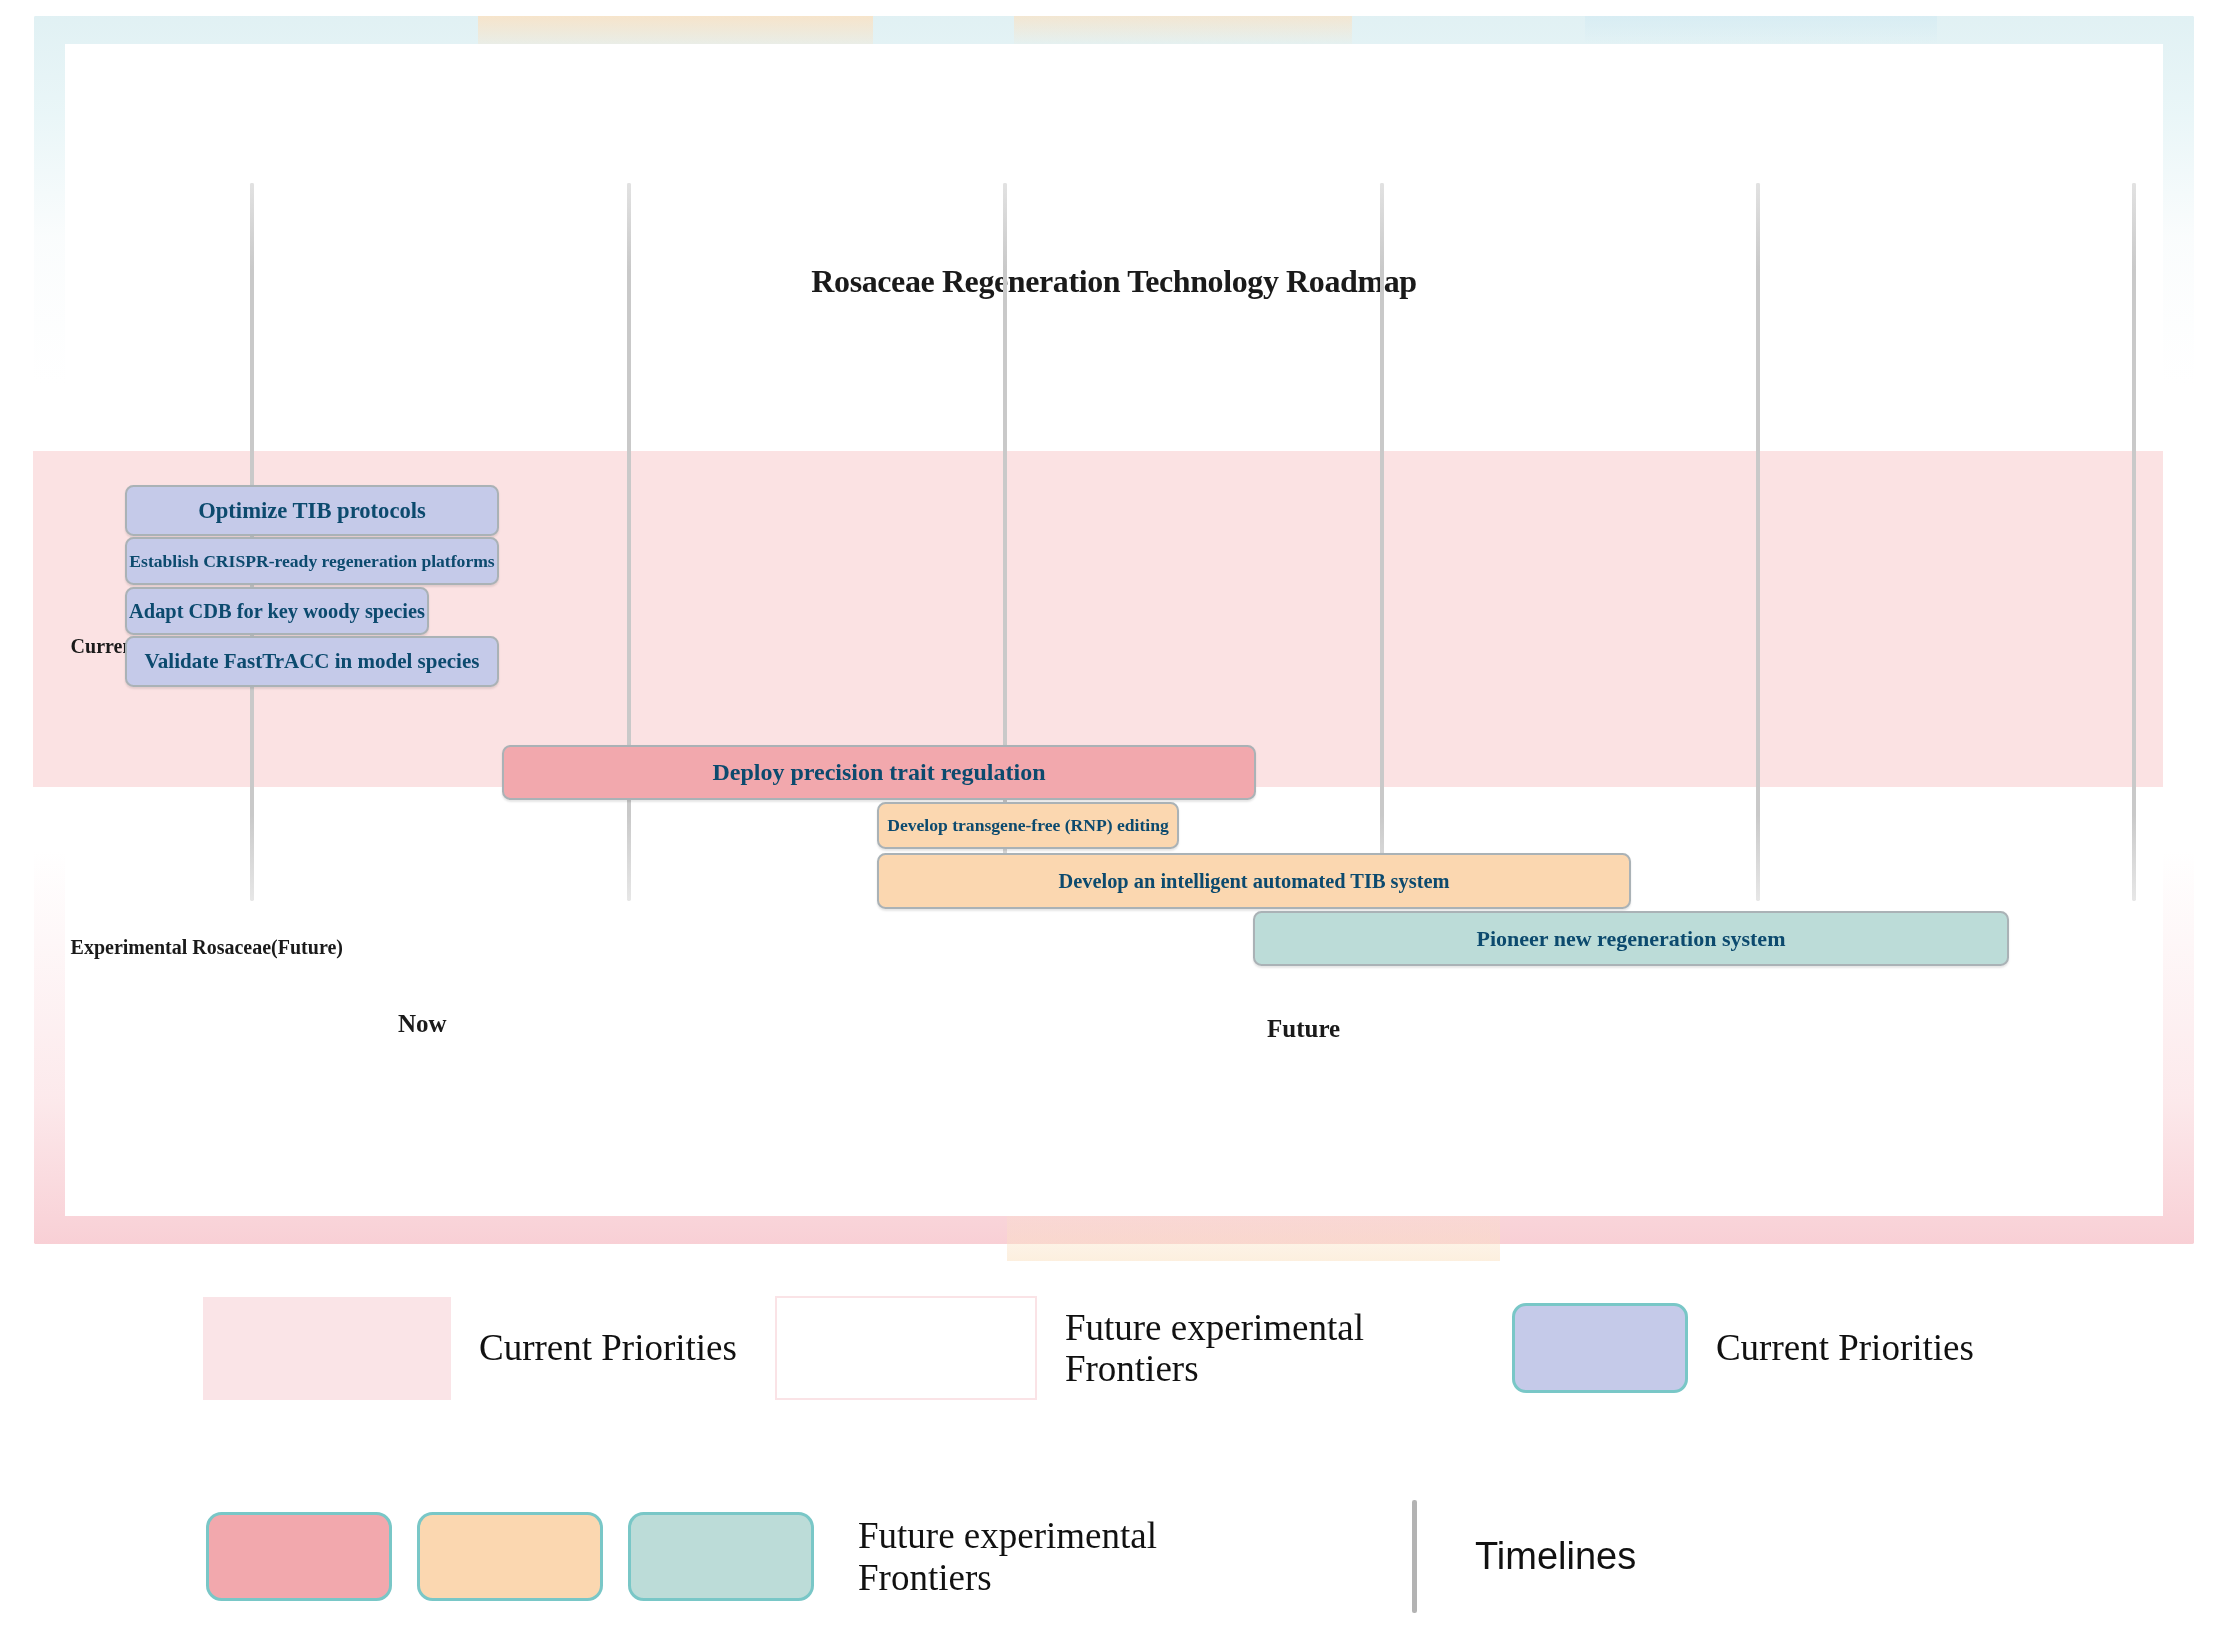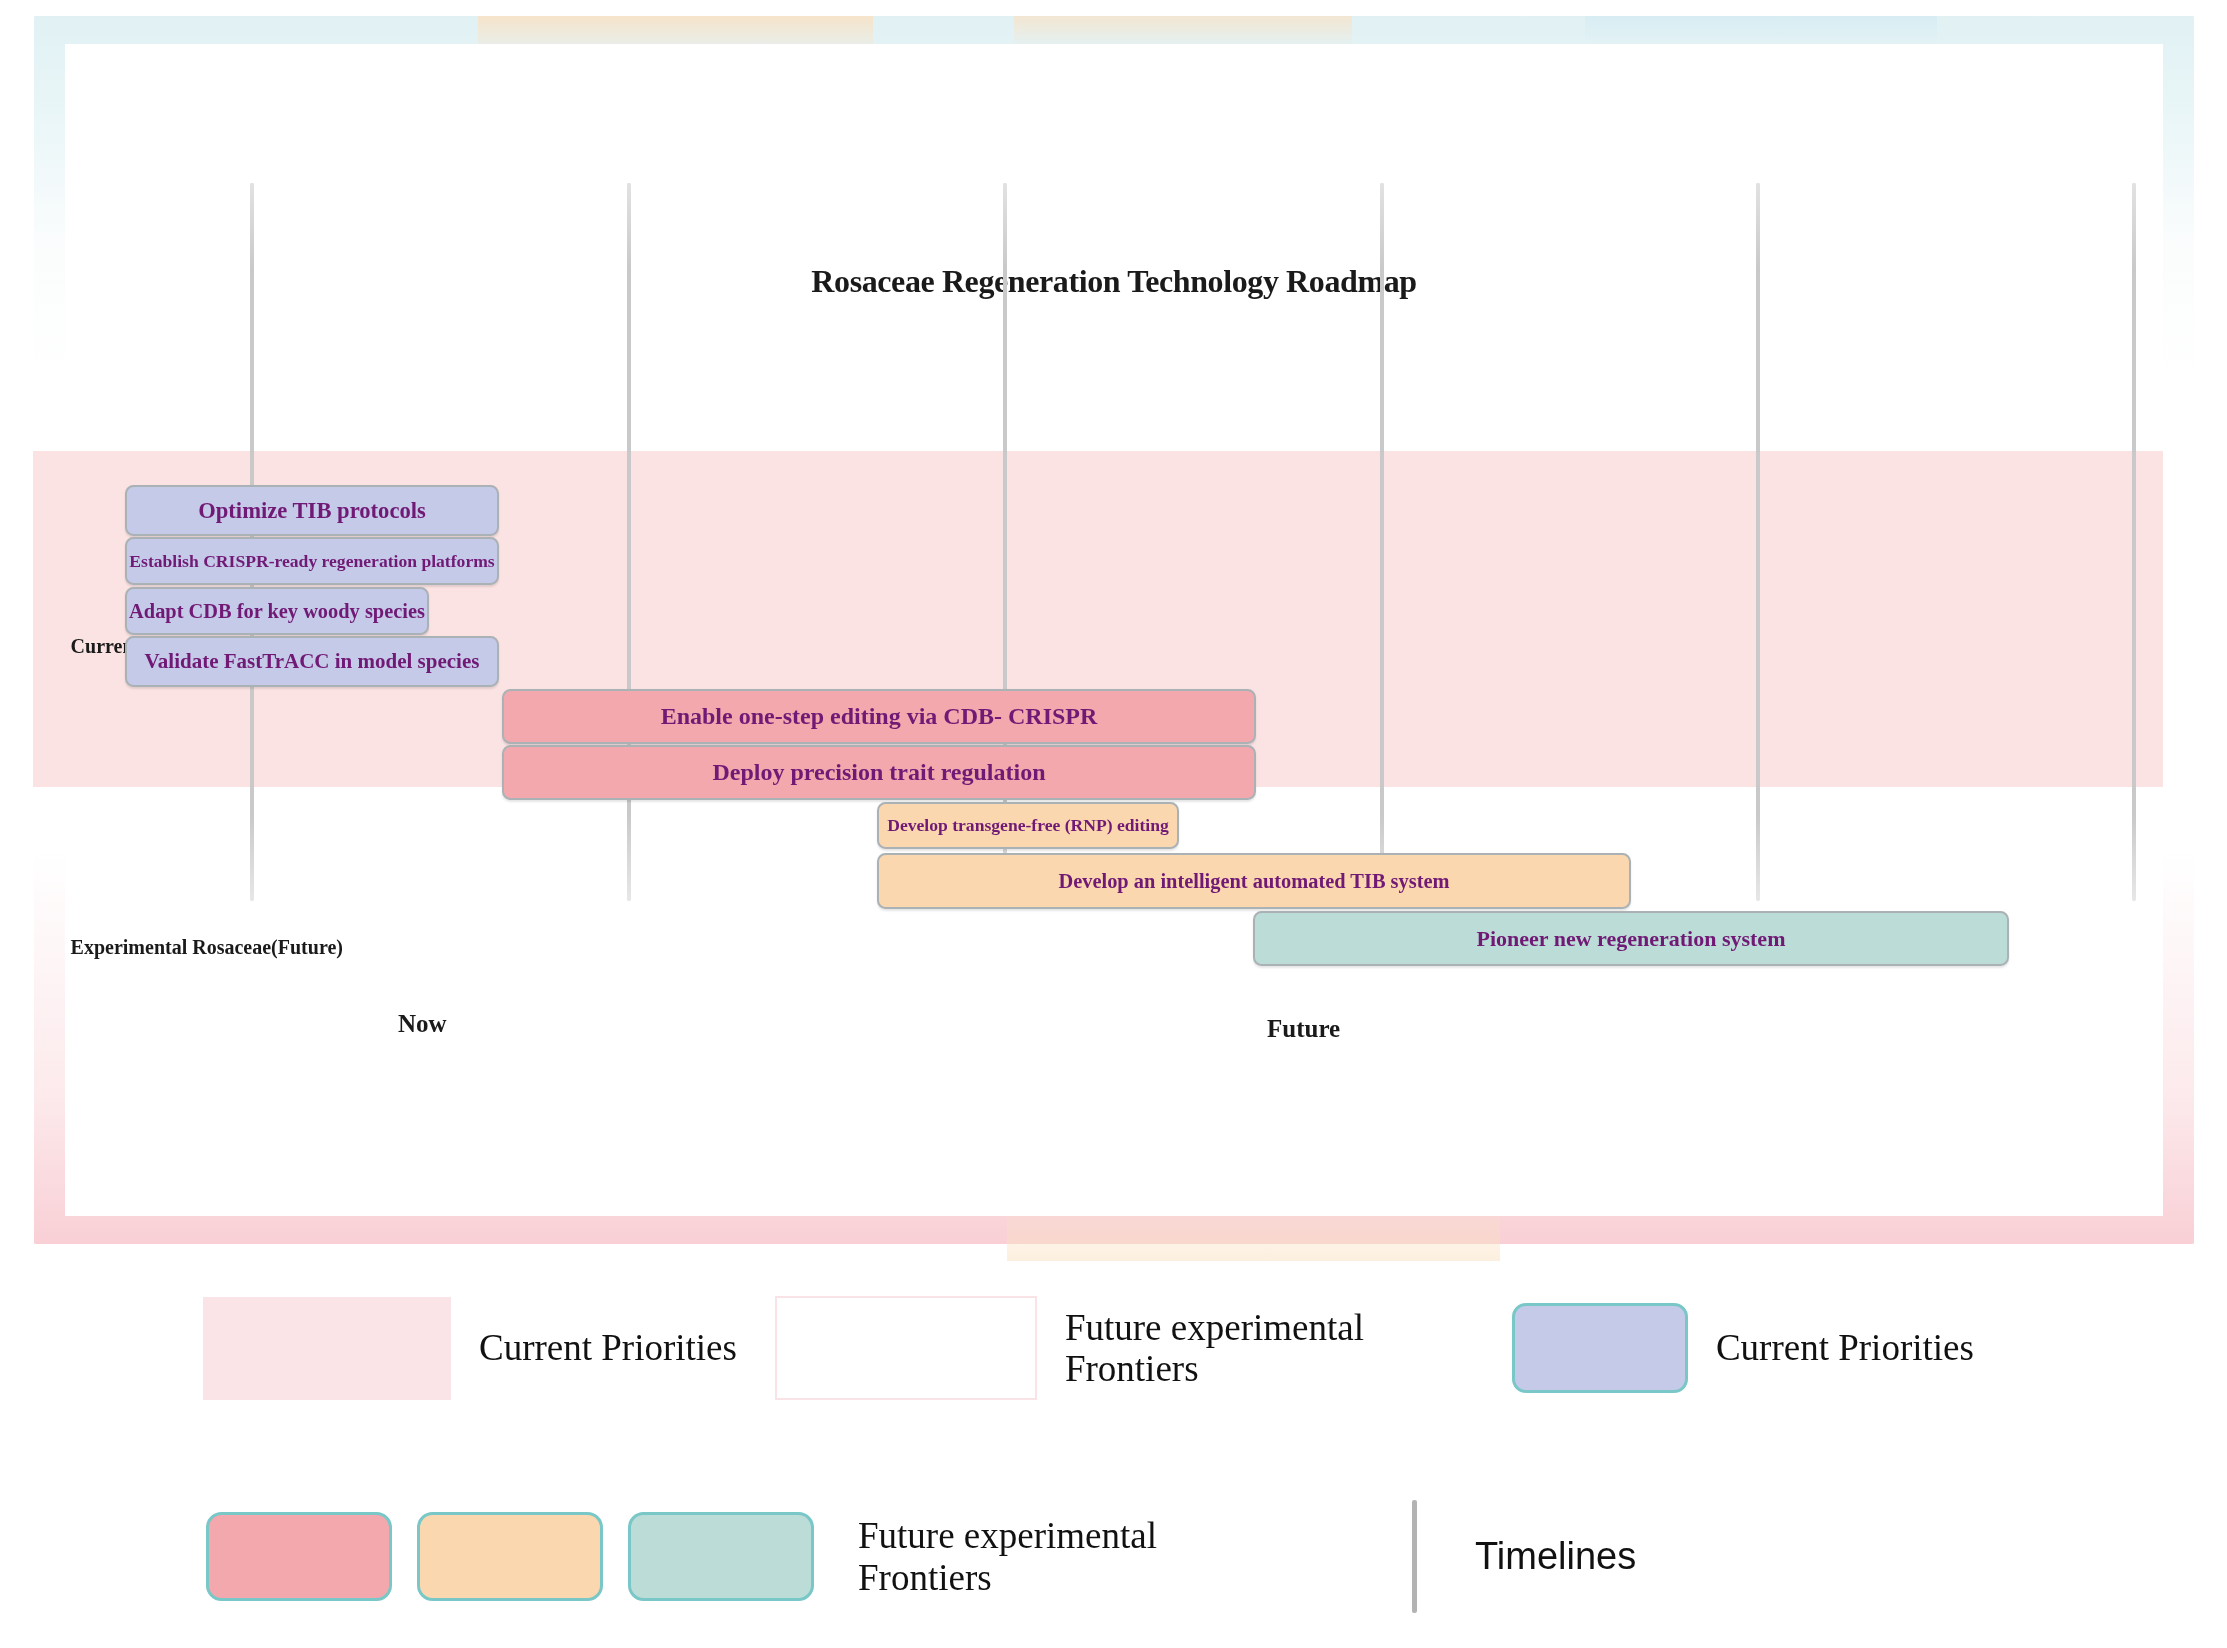--- a/index.html
+++ b/index.html
@@ -127,21 +127,21 @@
     box-sizing: border-box;
     border-radius: 8.5px;
     border: 2.8px solid #aab2b6;
     display: flex;
     align-items: center;
     justify-content: center;
     box-shadow: 0 1.4px 2.1px rgba(0,0,0,0.10);
   }
   .bar-label {
     font-weight: bold;
-    color: #701a75;
+    color: #0c4a6e;
     white-space: nowrap;
     text-align: right;
     padding: 0 7px;
   }
 
   
   .legend {
     position: absolute;
     left: 0; top: 1269px;
     width: 2227px; height: 367px;
@@ -232,23 +232,20 @@
     </div>
 
     <div class="bar" style="left:60px; top:543px; width:304px; height:48px; background:#c5cae9;">
       <span class="bar-label" style="font-size:20.4px;">Adapt CDB for key woody species</span>
     </div>
 
     <div class="bar" style="left:60px; top:592px; width:374px; height:51px; background:#c5cae9;">
       <span class="bar-label" style="font-size:21px;">Validate FastTrACC in model species</span>
     </div>
 
-    <div class="bar" style="left:437px; top:645px; width:754px; height:55px; background:#f2a8ad;">
-      <span class="bar-label" style="font-size:24px;">Enable one-step editing via CDB- CRISPR</span>
-    </div>
 
     <div class="bar" style="left:437px; top:701px; width:754px; height:55px; background:#f2a8ad;">
       <span class="bar-label" style="font-size:24px;">Deploy precision trait regulation</span>
     </div>
 
     <div class="bar" style="left:812px; top:758px; width:302px; height:47px; background:#fbd7b0;">
       <span class="bar-label" style="font-size:17.6px;">Develop transgene-free (RNP) editing</span>
     </div>
 
     <div class="bar" style="left:812px; top:809px; width:754px; height:56px; background:#fbd7b0;">

